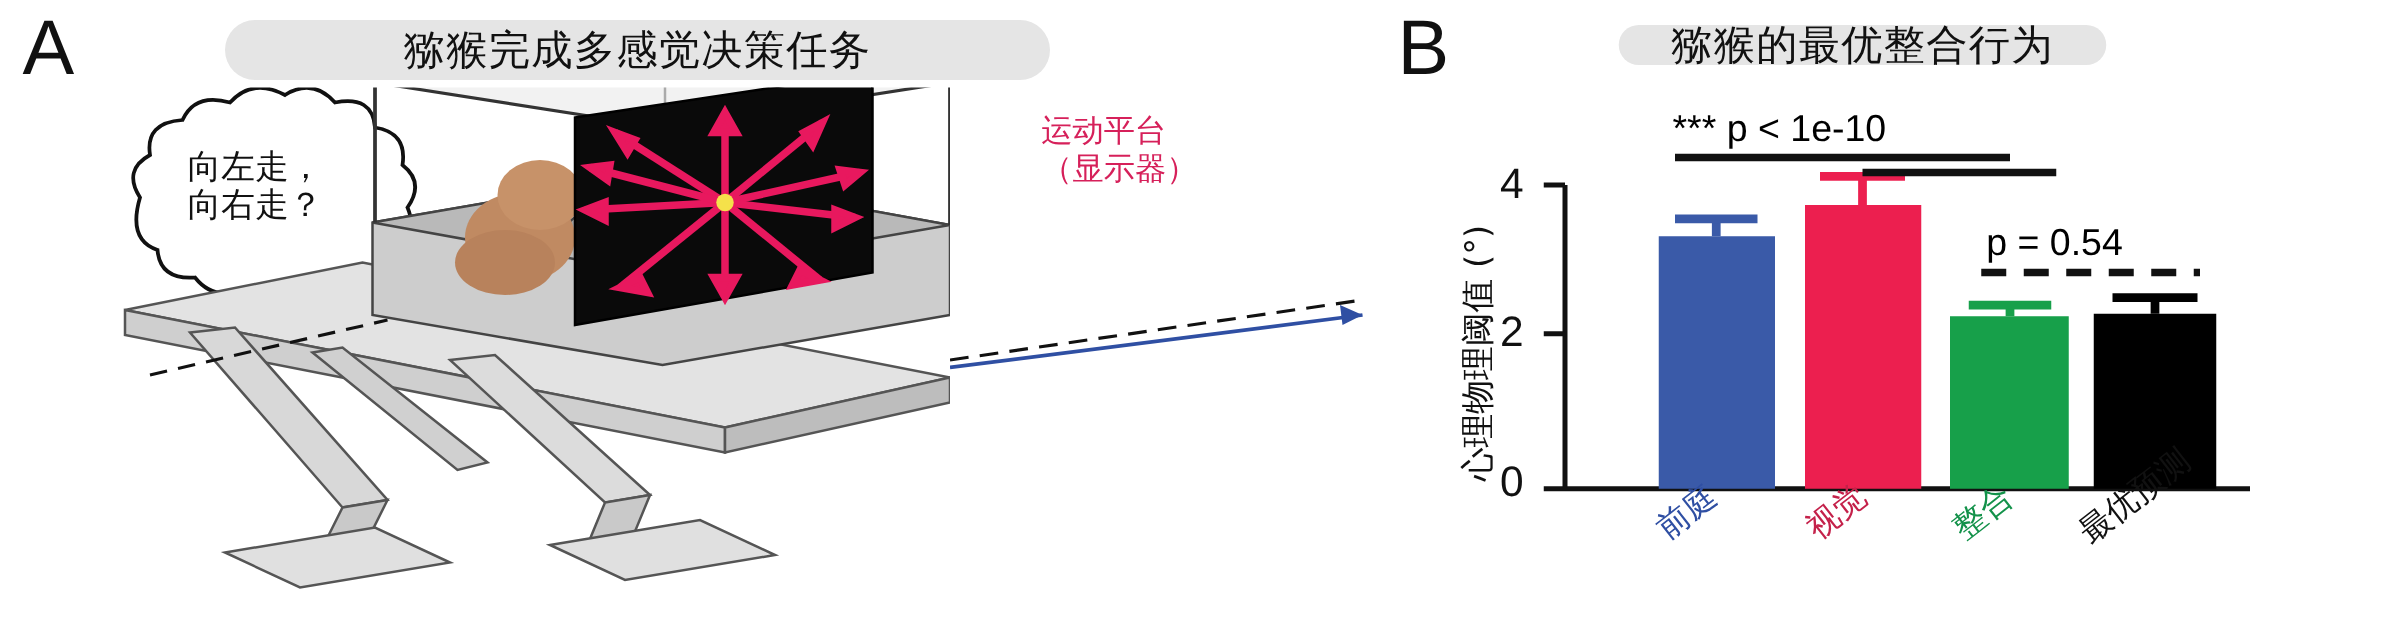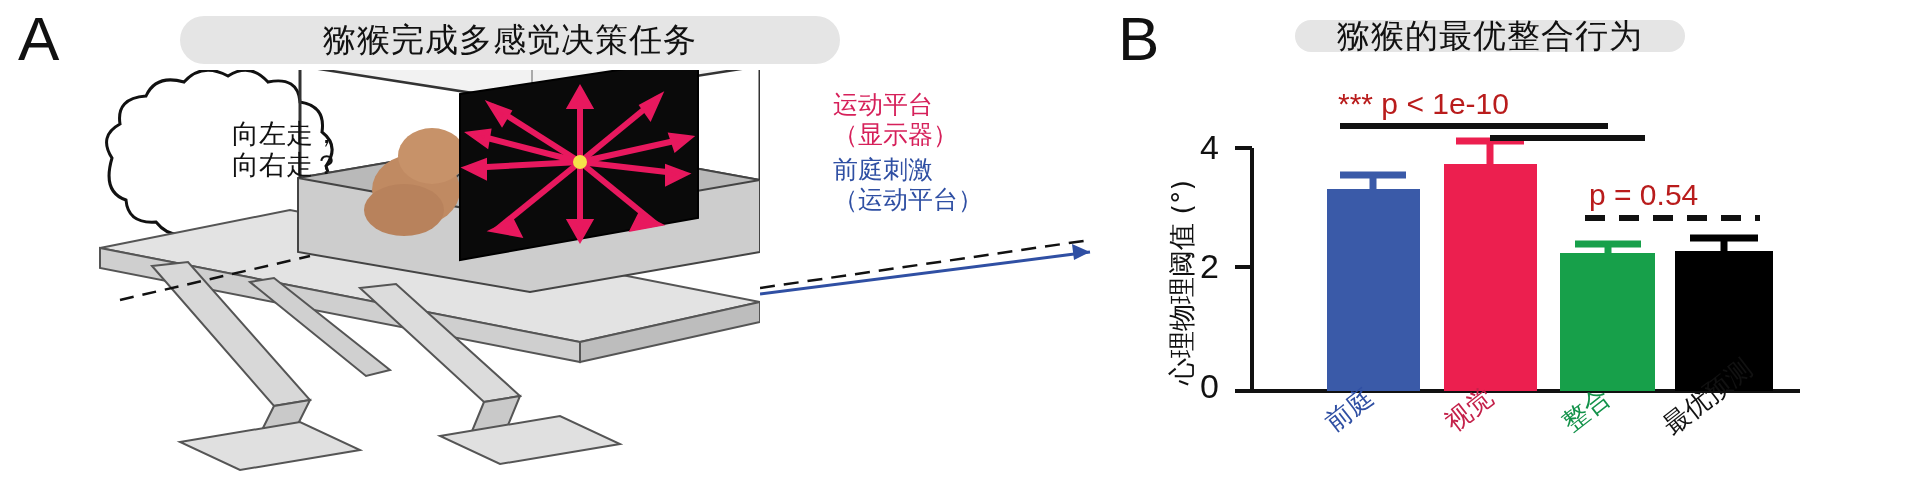--- a/index.html
+++ b/index.html
@@ -49,21 +49,21 @@
   .c-comb{color:#13924a;}
 
   
   #panelB{left:1100px;top:0;width:820px;height:500px;}
   #b-letter{left:18px;top:8px;}
   #b-title{left:195px;top:20px;width:390px;height:32px;}
 
   .plot{position:absolute;left:0;top:0;width:820px;height:500px;}
   .sig-text{
     position:absolute;font-family:"Liberation Sans",sans-serif;
-    font-size:30px;color:#b91c1c;white-space:nowrap;
+    font-size:30px;color:#000000;white-space:nowrap;
   }
   .axis-num{
     position:absolute;font-family:"Liberation Sans",sans-serif;
     font-size:34px;color:#111;
   }
   .ylabel{
     position:absolute;
     font-family:"DejaVu Sans",sans-serif;
     font-size:27px;color:#111;white-space:nowrap;
     transform-origin:0 0;
@@ -158,28 +158,26 @@
             <polygon points="436,160 452,152 458,164" fill="#e8185e"></polygon>
           <line x1="520" y1="92" x2="408" y2="98"></line>
             <polygon points="408,98 424,92 424,106" fill="#e8185e"></polygon>
           <line x1="520" y1="92" x2="412" y2="64"></line>
             <polygon points="412,64 428,62 426,74" fill="#e8185e"></polygon>
         </g>
         <circle cx="520" cy="92" r="7" fill="#f5e14a"></circle>
       </g>
     </svg>
 
-    <div class="abs bubble-text" style="left:150px;top:118px;width:190px;text-align:right;">向左走，
+    <div class="abs bubble-text" style="left:150px;top:118px;width:190px;">向左走，
 向右走？</div>
 
     <div class="abs lbl lbl-vis" style="left:833px;top:90px;">运动平台
 （显示器）</div>
 
-    <div class="abs lbl lbl-vest" style="left:833px;top:155px;">前庭刺激
-（运动平台）</div>
 
 
     <svg class="abs" style="left:760px;top:230px;" width="350" height="80">
       <line x1="0" y1="58" x2="330" y2="10" stroke="#111" stroke-width="2.5" stroke-dasharray="15 9"></line>
       <line x1="0" y1="64" x2="330" y2="22" stroke="#2f4fa3" stroke-width="3"></line>
       <polygon points="330,22 312,14 314,30" fill="#2f4fa3"></polygon>
     </svg>
   </div>
 
   <div class="abs" id="panelB">

